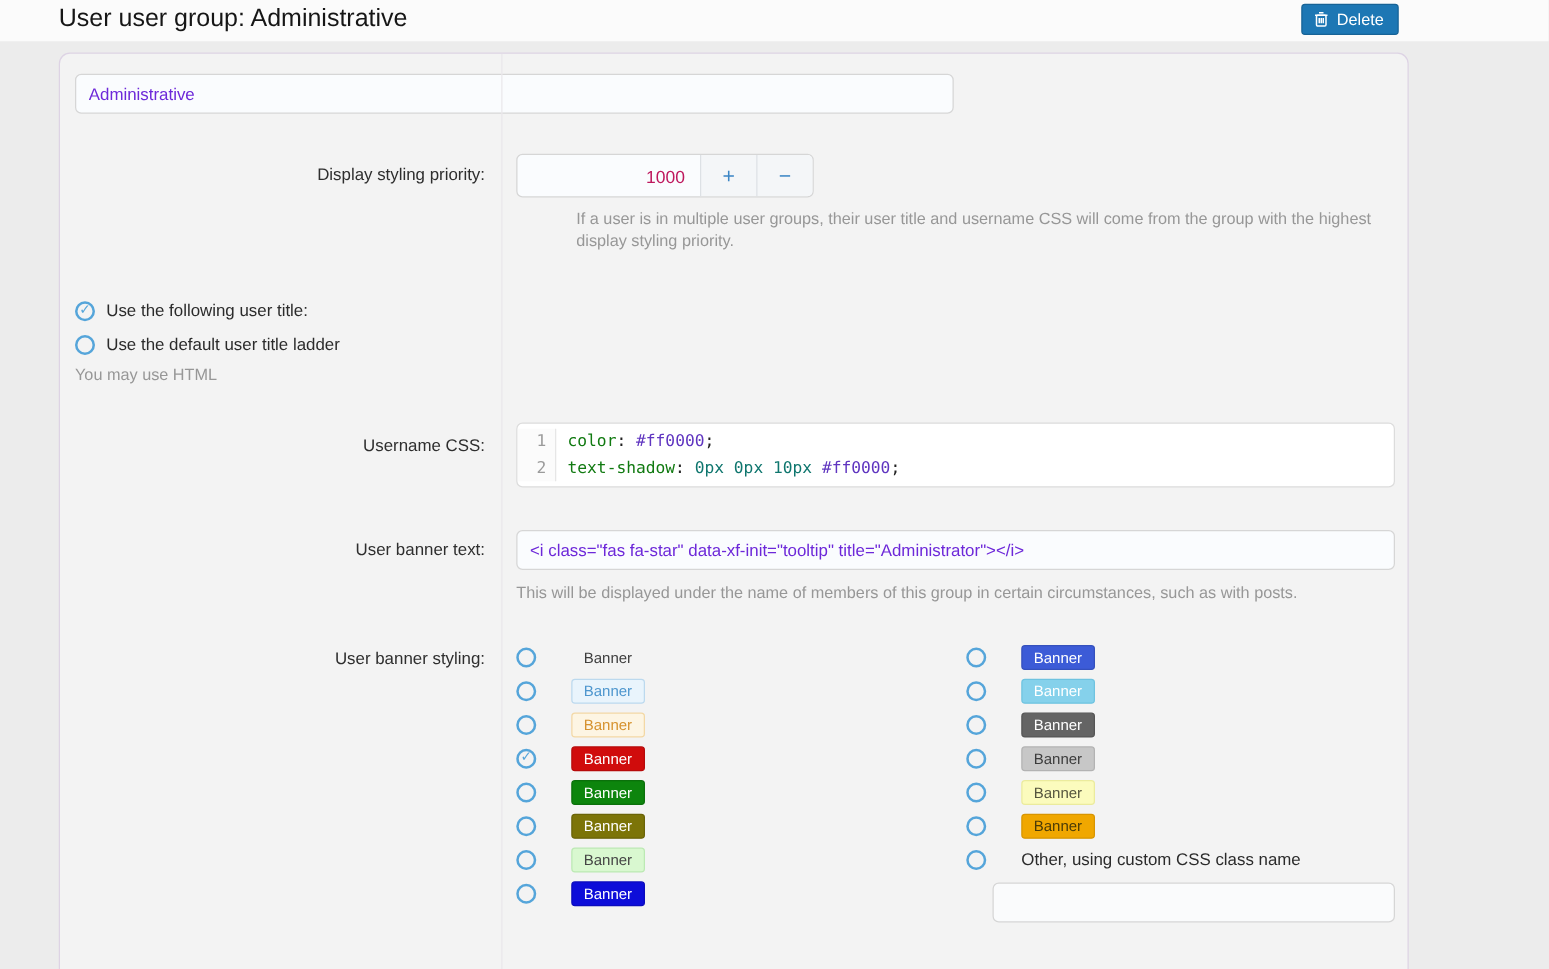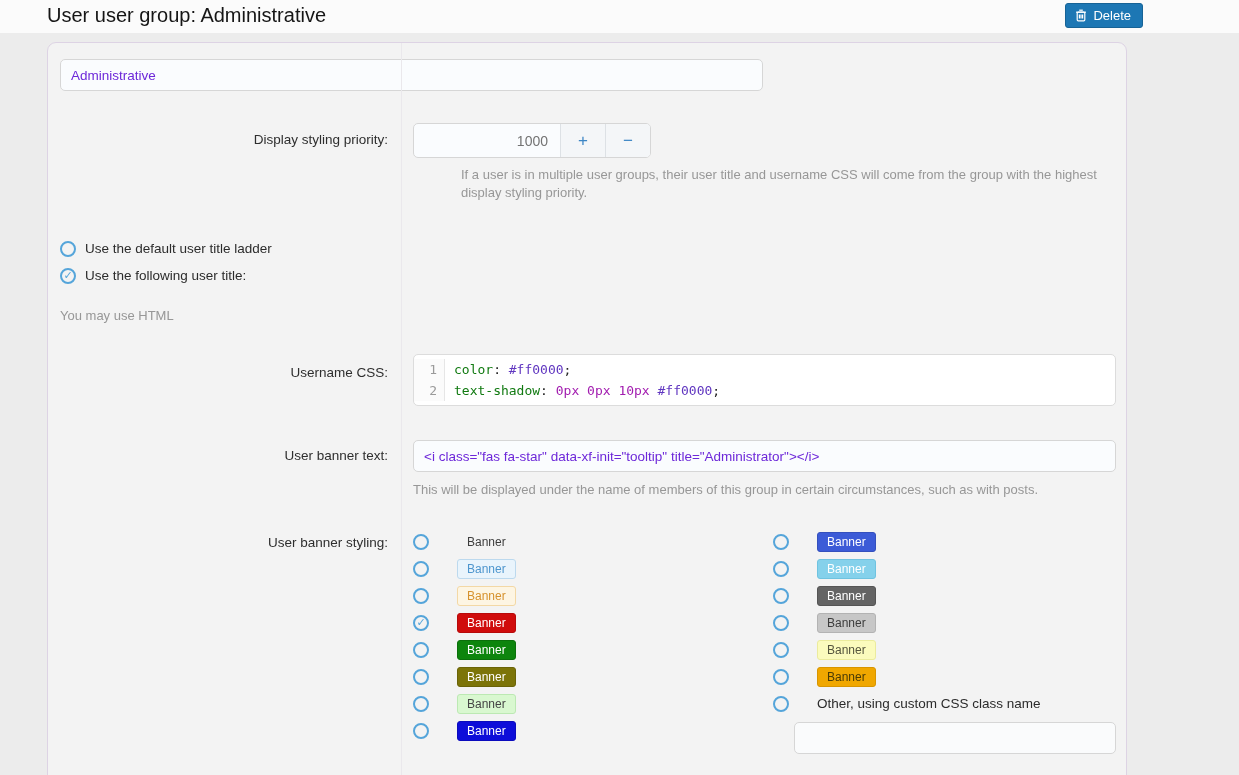--- a/index.html
+++ b/index.html
@@ -2,21 +2,21 @@
 <html><head>
 <meta charset="utf-8">
 <style>
   * { box-sizing: border-box; margin: 0; padding: 0; }
   html,body { width:1239px; height:775px; overflow:hidden;
     font-family:"Liberation Sans","DejaVu Sans",sans-serif; background:#ececec; }
 
   
   .header-bar { position:relative; height:33px; background:#fbfbfb; }
   .page-title { position:absolute; left:47px; top:4px; font-size:20px; color:#161616; font-weight:400; }
-  .delete-btn { position:absolute; right:96px; top:3px; height:25px; padding:0 11px 0 9px;
+  .delete-btn { position:absolute; right:120px; top:3px; height:25px; padding:0 11px 0 9px;
     background:#1d77b4; border:1px solid #176396; border-radius:3px; color:#fff;
     font-size:13px; display:flex; align-items:center; gap:6px; cursor:pointer; }
   .delete-btn svg { display:block; }
 
   
   .form-container { position:absolute; left:47px; top:42px; width:1080px; height:900px;
     background:#f3f3f3; border:1px solid #ddd3e4; border-radius:9px; overflow:hidden; }
   .col-divider { position:absolute; left:353px; top:0; bottom:0; width:1px; background:#eae8ec; }
 
   .form-row { display:flex; }
@@ -27,21 +27,21 @@
   
   .text-input { width:703px; height:32px; background:#fafcfe; border:1px solid #d6d6d6;
     border-radius:5px; font-size:13.5px; color:#6d28d9; padding:0 10px;
     font-family:"Liberation Sans","DejaVu Sans",sans-serif; }
   .hint { font-size:13px; color:#979797; line-height:18px; }
 
   
   .spin-group { display:flex; width:238px; height:35px; background:#fafcfe;
     border:1px solid #d6d6d6; border-radius:5px; overflow:hidden; }
   .spin-value { flex:1; border:none; background:transparent; text-align:right;
-    font-size:14px; color:#737373; padding-right:12px; width:100px;
+    font-size:14px; color:#be185d; padding-right:12px; width:100px;
     font-family:"Liberation Sans","DejaVu Sans",sans-serif; }
   .spin-btn { width:45px; flex:none; border:none; border-left:1px solid #dde1e5;
     background:#f4f6f8; color:#3c86c5; font-size:17px; cursor:pointer; line-height:1; }
 
   
   .radio { width:16px; height:16px; flex:none; border:2px solid #55a5da; border-radius:50%;
     display:inline-flex; align-items:center; justify-content:center; background:transparent;
     cursor:pointer; position:relative; }
   .radio.checked::after { content:"✓"; color:#55a5da; font-size:11px; font-weight:bold;
     line-height:1; }
@@ -50,21 +50,21 @@
 
   
   .code-editor { width:703px; background:#fff; border:1px solid #dcdcdc; border-radius:5px;
     display:flex; overflow:hidden; font-family:"DejaVu Sans Mono","Liberation Mono",monospace;
     font-size:13px; line-height:21px; padding:4px 0; }
   .code-gutter { width:31px; flex:none; background:#fbfbfb; border-right:1px solid #e6e6e6;
     text-align:right; padding-right:7px; color:#9a9a9a; }
   .code-lines { padding-left:9px; white-space:pre; }
   .tok-prop { color:#117a11; }
   .tok-punct { color:#222; }
-  .tok-num { color:#a21caf; }
+  .tok-num { color:#0f766e; }
   .tok-hex { color:#6036c0; }
   .tok-plain { color:#222; }
 
   
   .banner-grid { display:flex; }
   .banner-col-left { width:360px; flex:none; }
   .banner-col-right { flex:1; }
   .banner-option-row { display:flex; align-items:center; gap:28px; height:27px; }
   .banner-chip { font-size:12px; padding:2px 9px; border-radius:3px; border:1px solid transparent;
     cursor:pointer; }
@@ -107,28 +107,28 @@
         <button class="spin-btn">+</button>
         <button class="spin-btn">−</button>
       </div>
       <div class="hint" style="margin-top:8px; max-width:692px;margin-left:48px;">If a user is in multiple user groups, their user title and username CSS will come from the group with the highest display styling priority.</div>
     </div>
   </div>
 
   <div class="form-row" style="padding-top:33px;">
     <div class="content-cell">
       <div class="radio-row" style="height:27px;">
+        <span class="radio checked"></span>
+        <span class="radio-label">Use the following user title:</span>
+      </div>
+      <div class="radio-row" style="height:27px;">
         <span class="radio"></span>
         <span class="radio-label">Use the default user title ladder</span>
       </div>
-      <div class="radio-row" style="height:27px;">
-        <span class="radio checked"></span>
-        <span class="radio-label">Use the following user title:</span>
-      </div>
-      <div class="hint" style="margin-top:18px;">You may use HTML</div>
+      <div class="hint" style="margin-top:2px;">You may use HTML</div>
     </div>
   </div>
 
   <div class="form-row" style="padding-top:29px;">
     <div class="label-cell" style="padding-top:11px;">Username CSS:</div>
     <div class="content-cell">
       <div class="code-editor">
         <div class="code-gutter" id="code-gutter">
             <div>1</div>
             <div>2</div>

